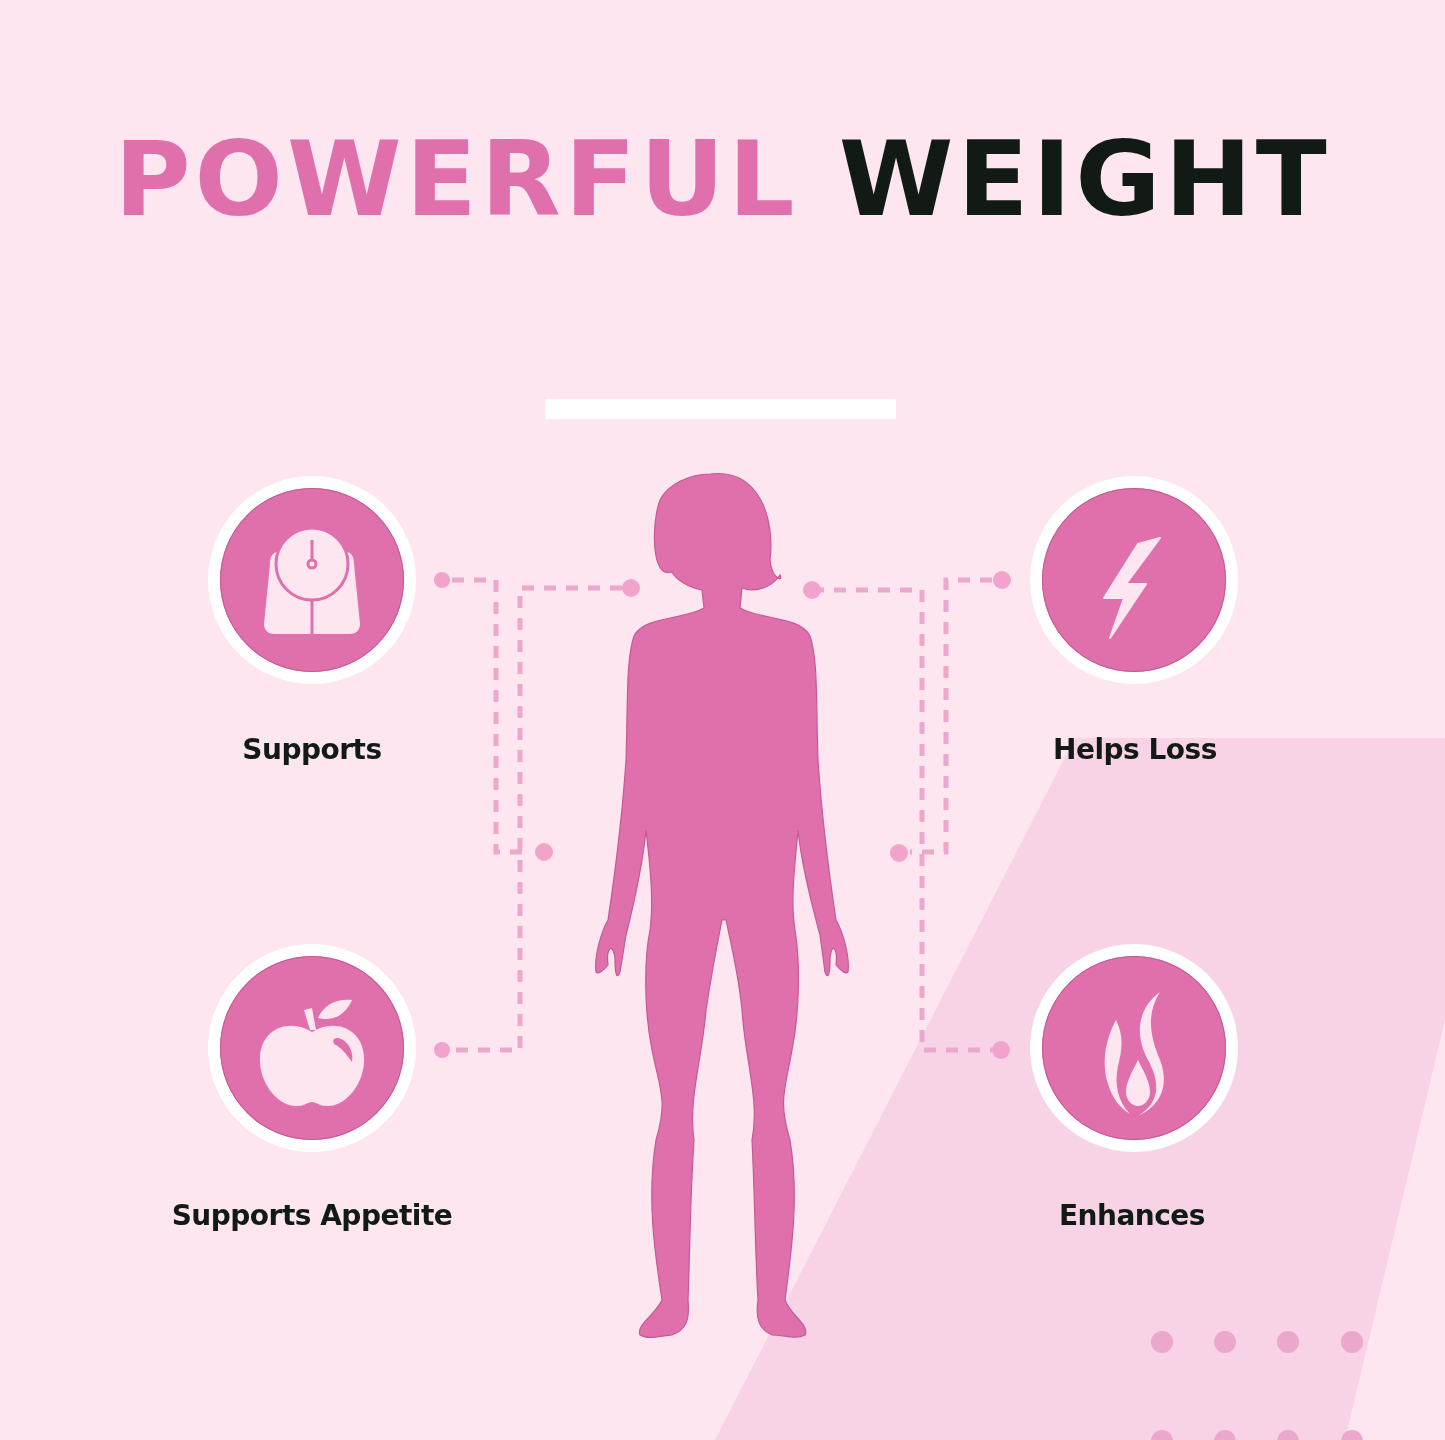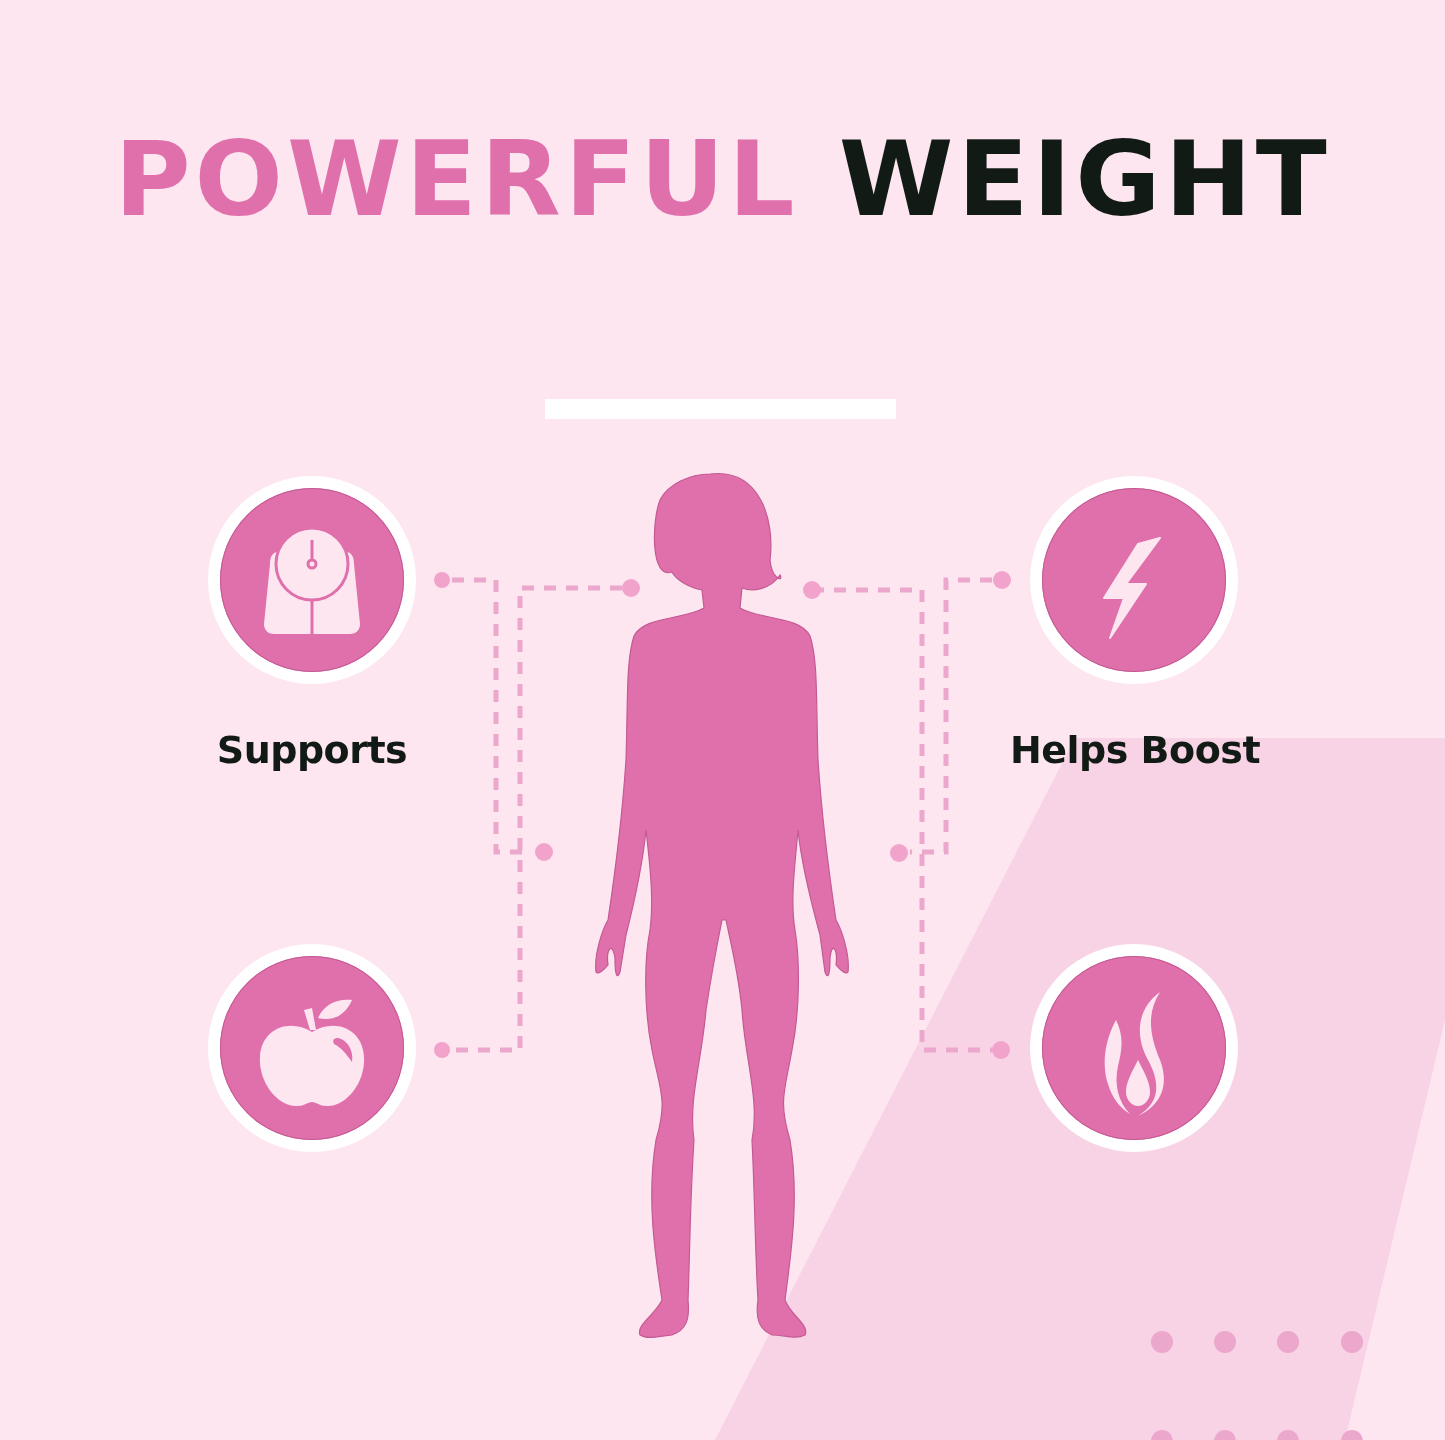--- a/index.html
+++ b/index.html
@@ -35,21 +35,21 @@
     background: #ffffff; z-index: 3;
   }
   .icon-disc {
     position: absolute; left: 12px; top: 12px; width: 184px; height: 184px;
     border-radius: 50%; background: #e070ac; box-shadow: inset 0 0 0 1px #c45a93;
   }
   .icon-disc svg { position: absolute; left: 0; top: 0; width: 184px; height: 184px; }
   .label {
     position: absolute; z-index: 3;
     font-family: "DejaVu Sans", sans-serif; font-weight: bold;
-    font-size: 38px; line-height: 60px; color: #111a14;
+    font-size: 28px; line-height: 60px; color: #111a14;
     text-align: center; white-space: nowrap; letter-spacing: -0.5px;
   }
   .label span { display: block; }
 
   .dots { position: absolute; z-index: 2; }
   .dot { position: absolute; width: 22px; height: 22px; border-radius: 50%; background: #eba7cc; }
 </style>
 </head>
 <body>
 
@@ -110,46 +110,48 @@
 </div>
 
 <div class="icon-ring" style="left:1030px; top:476px;">
   <div class="icon-disc">
     <svg viewBox="0 0 184 184">
       <path d="M118 50 L84 96 L104 96 L68 150 L82 110 L62 110 L96 56 Z" fill="#fde6f0" stroke="#fde6f0" stroke-width="2" stroke-linejoin="round"></path>
     </svg>
   </div>
 </div>
 <div class="label" style="left:930px; top:720px; width:410px;">
-  <span>Helps Boost</span>
+  <span>Helps Loss</span>
 </div>
 
 <div class="icon-ring" style="left:208px; top:944px;">
   <div class="icon-disc">
     <svg viewBox="0 0 184 184">
       <path d="M92 76 C70 62 42 72 40 100 C38 128 60 152 78 150 C84 150 88 146 92 146 C96 146 100 150 106 150 C124 152 146 128 144 100 C142 72 114 62 92 76 Z" fill="#fde6f0"></path>
       <path d="M90 74 L84 54 L92 52 L96 74 Z" fill="#fde6f0"></path>
       <path d="M98 62 C104 48 118 42 132 44 C126 58 114 66 98 62 Z" fill="#fde6f0"></path>
       <path d="M118 82 C128 84 134 96 132 106 C126 98 122 92 114 88 C112 84 114 82 118 82 Z" fill="#e070ac"></path>
     </svg>
   </div>
 </div>
 <div class="label" style="left:80px; top:1186px; width:464px;">
+  <span>Supports Appetite</span>
 </div>
 
 <div class="icon-ring" style="left:1030px; top:944px;">
   <div class="icon-disc">
     <svg viewBox="0 0 184 184">
       <path d="M118 36 C96 52 92 78 106 104 C120 130 116 148 96 160 C118 150 128 130 118 104 C108 80 104 58 118 36 Z" fill="#fde6f0"></path>
       <path d="M74 64 C62 86 60 110 66 128 C70 142 78 152 88 158 C76 146 72 128 76 110 C80 94 82 80 74 64 Z" fill="#fde6f0"></path>
       <path d="M96 104 C90 116 84 126 84 136 C84 144 90 150 96 150 C102 150 108 144 108 136 C108 126 102 116 96 104 Z" fill="#fde6f0"></path>
     </svg>
   </div>
 </div>
 <div class="label" style="left:920px; top:1186px; width:424px;">
+  <span>Enhances</span>
 </div>
 
 <div class="dots" style="left:0; top:0;">
   <div class="dot" style="left:1151px; top:1331px;"></div>
   <div class="dot" style="left:1214px; top:1331px;"></div>
   <div class="dot" style="left:1277px; top:1331px;"></div>
   <div class="dot" style="left:1341px; top:1331px;"></div>
   <div class="dot" style="left:1151px; top:1430px;"></div>
   <div class="dot" style="left:1214px; top:1430px;"></div>
   <div class="dot" style="left:1277px; top:1430px;"></div>

